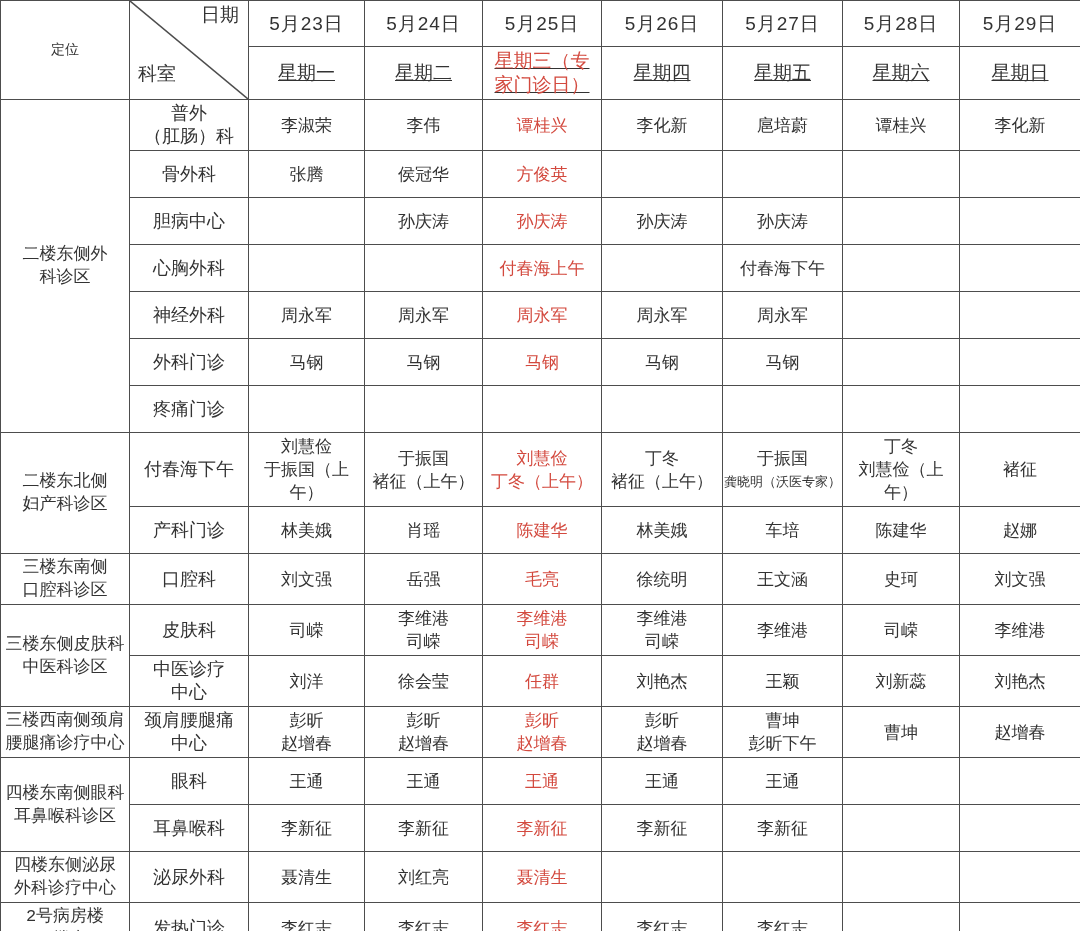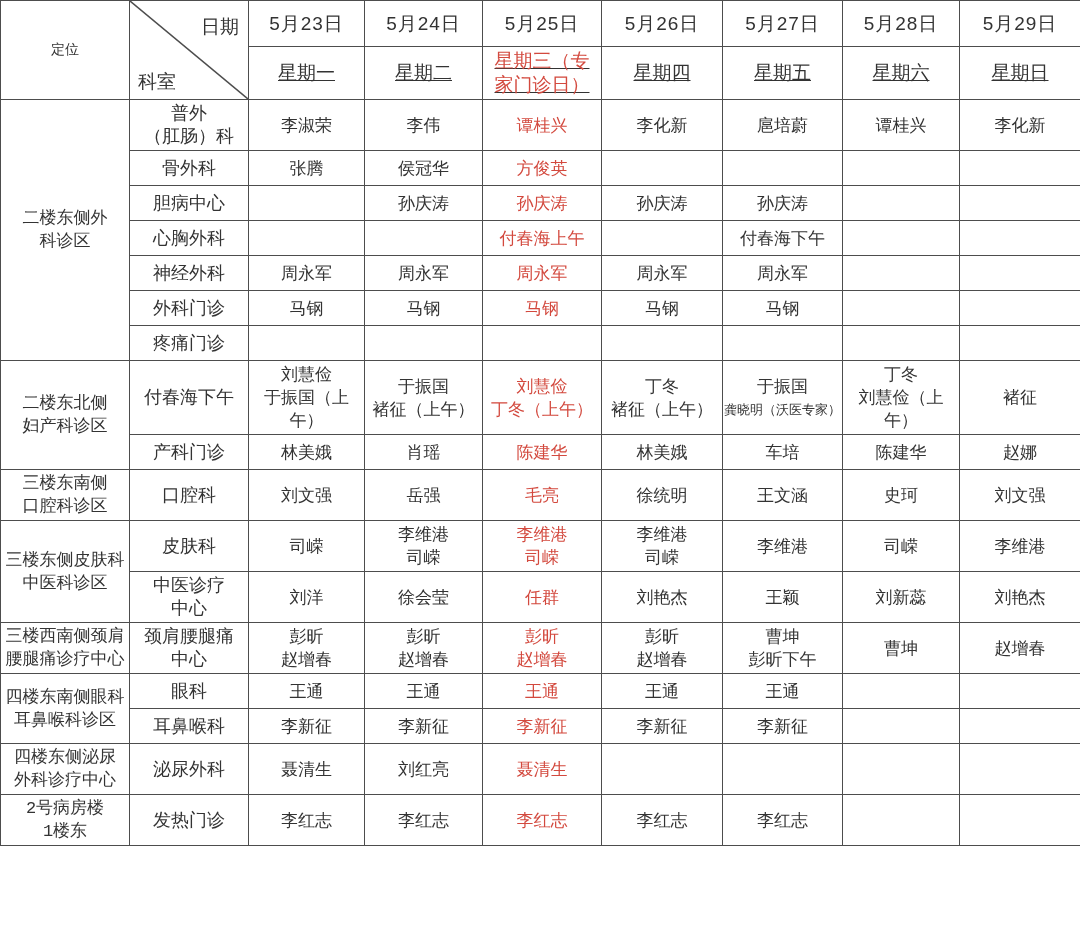--- a/index.html
+++ b/index.html
@@ -16,38 +16,38 @@
   }
   th,td{
     border:1.5px solid #4d4d4d;
     text-align:center;
     vertical-align:middle;
     padding:2px 1px;
     white-space:pre-line;
     overflow:hidden;
   }
   thead th{font-weight:normal;color:#333333;}
-  tr{height:35px;}
+  tr{height:47px;}
   tr.row-date{height:46px;}
   tr.row-week{height:50px;text-decoration:underline;}
   .date{font-size:19px;letter-spacing:1px;margin-top:28px;}
   .week{font-size:19px;line-height:24px;}
   .week.special{color:#d3493e;}
   .loc-head{font-size:14px;}
   .loc{font-size:17px;line-height:22px;font-family:Liberation Mono, monospace;}
   .dept{font-size:18px;line-height:23px;}
   .cell{font-size:17px;line-height:23px;}
   .cell.wed{color:#d3493e;}
   .line{line-height:23px;}
   .line.squeeze{font-size:13px;white-space:nowrap;}
   
   .corner{position:relative;padding:0;}
   .corner .diag{position:absolute;left:0;top:0;width:100%;height:100%;}
-  .corner .lbl-date{position:absolute;top:13px;right:9px;font-size:19px;}
-  .corner .lbl-dept{position:absolute;bottom:4px;left:8px;font-size:19px;}
+  .corner .lbl-date{position:absolute;top:1px;right:9px;font-size:19px;}
+  .corner .lbl-dept{position:absolute;bottom:12px;left:8px;font-size:19px;}
 </style>
 </head>
 <body>
 
 <table>
   <colgroup>
     <col style="width:129px">
     <col style="width:119px">
     <col style="width:116px">
     <col style="width:118px">

